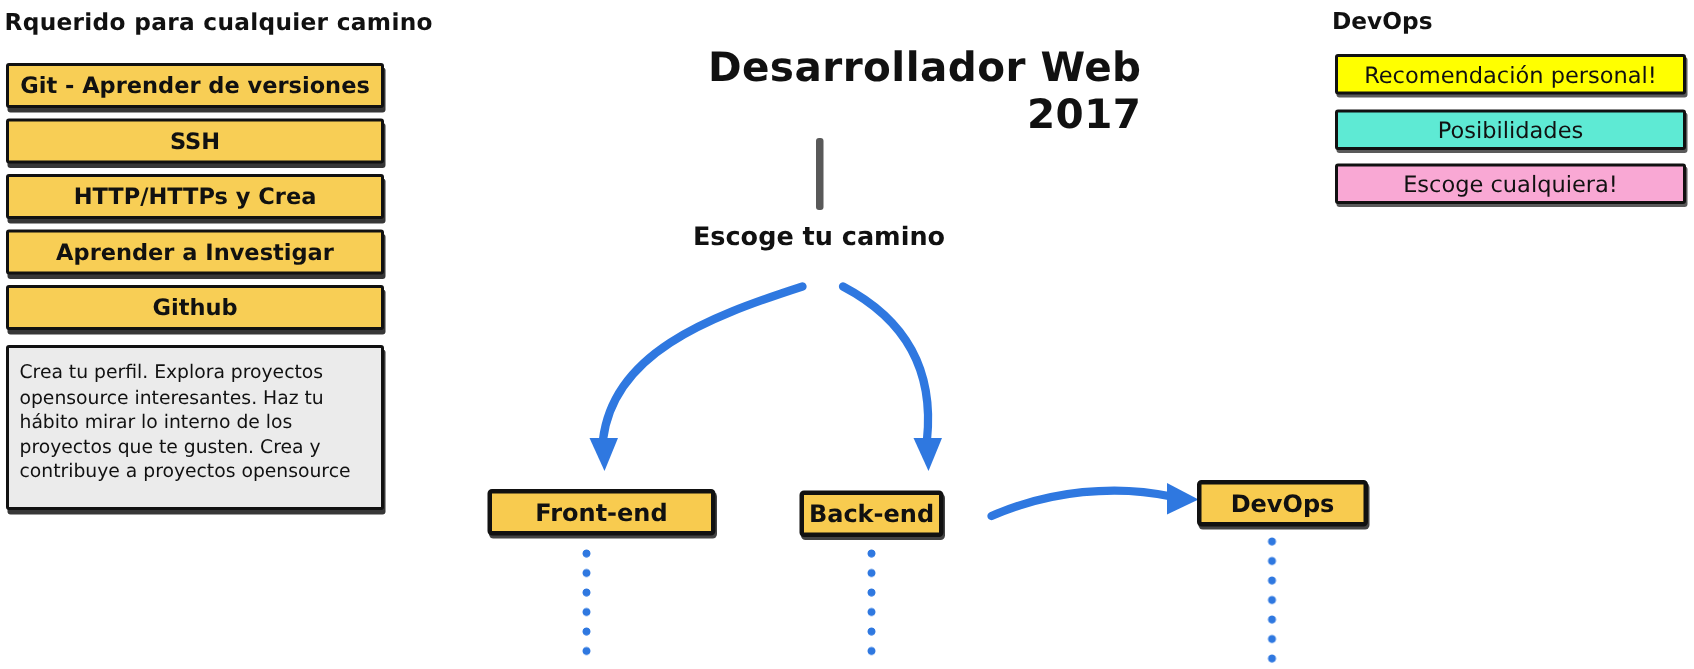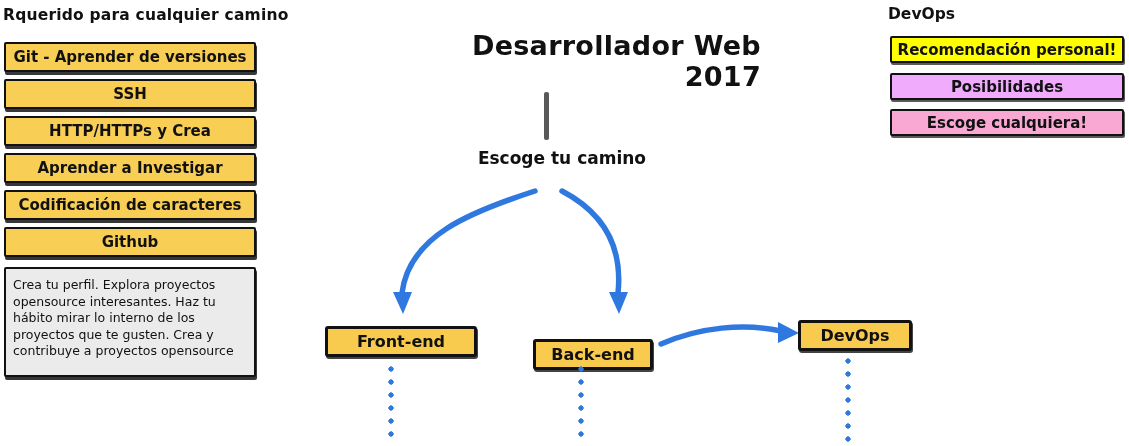--- a/index.html
+++ b/index.html
@@ -48,34 +48,34 @@
     text-align: right;
     font-size: 27px; font-weight: bold; letter-spacing: 0.3px;
   }
   .stem-line {
     left: 544px; top: 92px;
     width: 4.5px; height: 48px;
     background: #595959; border-radius: 2px;
   }
   .choose-label {
     left: 446px; top: 148px; width: 200px;
-    text-align: right;
+    text-align: center;
     font-size: 17px; font-weight: bold;
   }
   .node-box {
     height: 31px;
     background: #F8CB4F;
     border: 3px solid #111;
     border-radius: 3px;
     box-shadow: 1px 2px 0 rgba(20,20,20,0.8);
     display: flex; align-items: center; justify-content: center;
     font-size: 16px; font-weight: bold;
   }
   .node-frontend { left: 325px; top: 326px; width: 152px; }
-  .node-backend  { left: 533px; top: 339px; width: 120px; text-align: center; }
+  .node-backend  { left: 533px; top: 327px; width: 96px; text-align: center; }
   .node-devops   { left: 798px; top: 320px; width: 114px; }
 
   .dotted-col {
     width: 6px;
     background-image: radial-gradient(circle at 3px 3px, #2F78E0 2.4px, rgba(0,0,0,0) 2.9px);
     background-size: 6px 13px;
     background-repeat: repeat-y;
   }
   .dots-frontend { left: 388px; top: 366px; height: 76px; }
   .dots-backend  { left: 578px; top: 366px; height: 78px; }
@@ -87,37 +87,36 @@
   .legend-title {
     left: 888px; top: 5px;
     font-size: 15.5px; font-weight: bold;
   }
   .legend-box {
     left: 890px; width: 234px; height: 27px;
     border: 2.5px solid #111;
     border-radius: 2px;
     box-shadow: 1px 2px 0 rgba(20,20,20,0.7);
     display: flex; align-items: center; justify-content: center;
-    font-size: 15px; font-weight: bold; text-align: right;
+    font-size: 15px; font-weight: normal; text-align: right;
   }
   .legend-1 { top: 36px;  background: #FFFF00; }
-  .legend-2 { top: 73px;  background: #f0abfc; }
+  .legend-2 { top: 73px;  background: #5eead4; }
   .legend-3 { top: 109px; background: #f9a8d4; }
 </style>
 </head>
 <body>
 
 <div class="abs sidebar-title">Rquerido para cualquier camino</div>
 
 <div class="abs sidebar-col">
   <div class="req-box">Git - Aprender de versiones</div>
   <div class="req-box">SSH</div>
   <div class="req-box">HTTP/HTTPs y Crea</div>
   <div class="req-box">Aprender a Investigar</div>
-  <div class="req-box">Codificación de caracteres</div>
   <div class="req-box">Github</div>
   <div class="note-box">Crea tu perfil. Explora proyectos opensource interesantes. Haz tu hábito mirar lo interno de los proyectos que te gusten. Crea y contribuye a proyectos opensource</div>
 </div>
 
 <div class="abs main-title">Desarrollador Web 2017</div>
 <div class="abs stem-line"></div>
 <div class="abs choose-label">Escoge tu camino</div>
 
 <svg class="abs flow" width="1129" height="446" viewBox="0 0 1129 446">
   <path d="M 535 191 C 470 212, 409 236, 402 293" fill="none" stroke="#2F78E0" stroke-width="5.5" stroke-linecap="round"></path>

